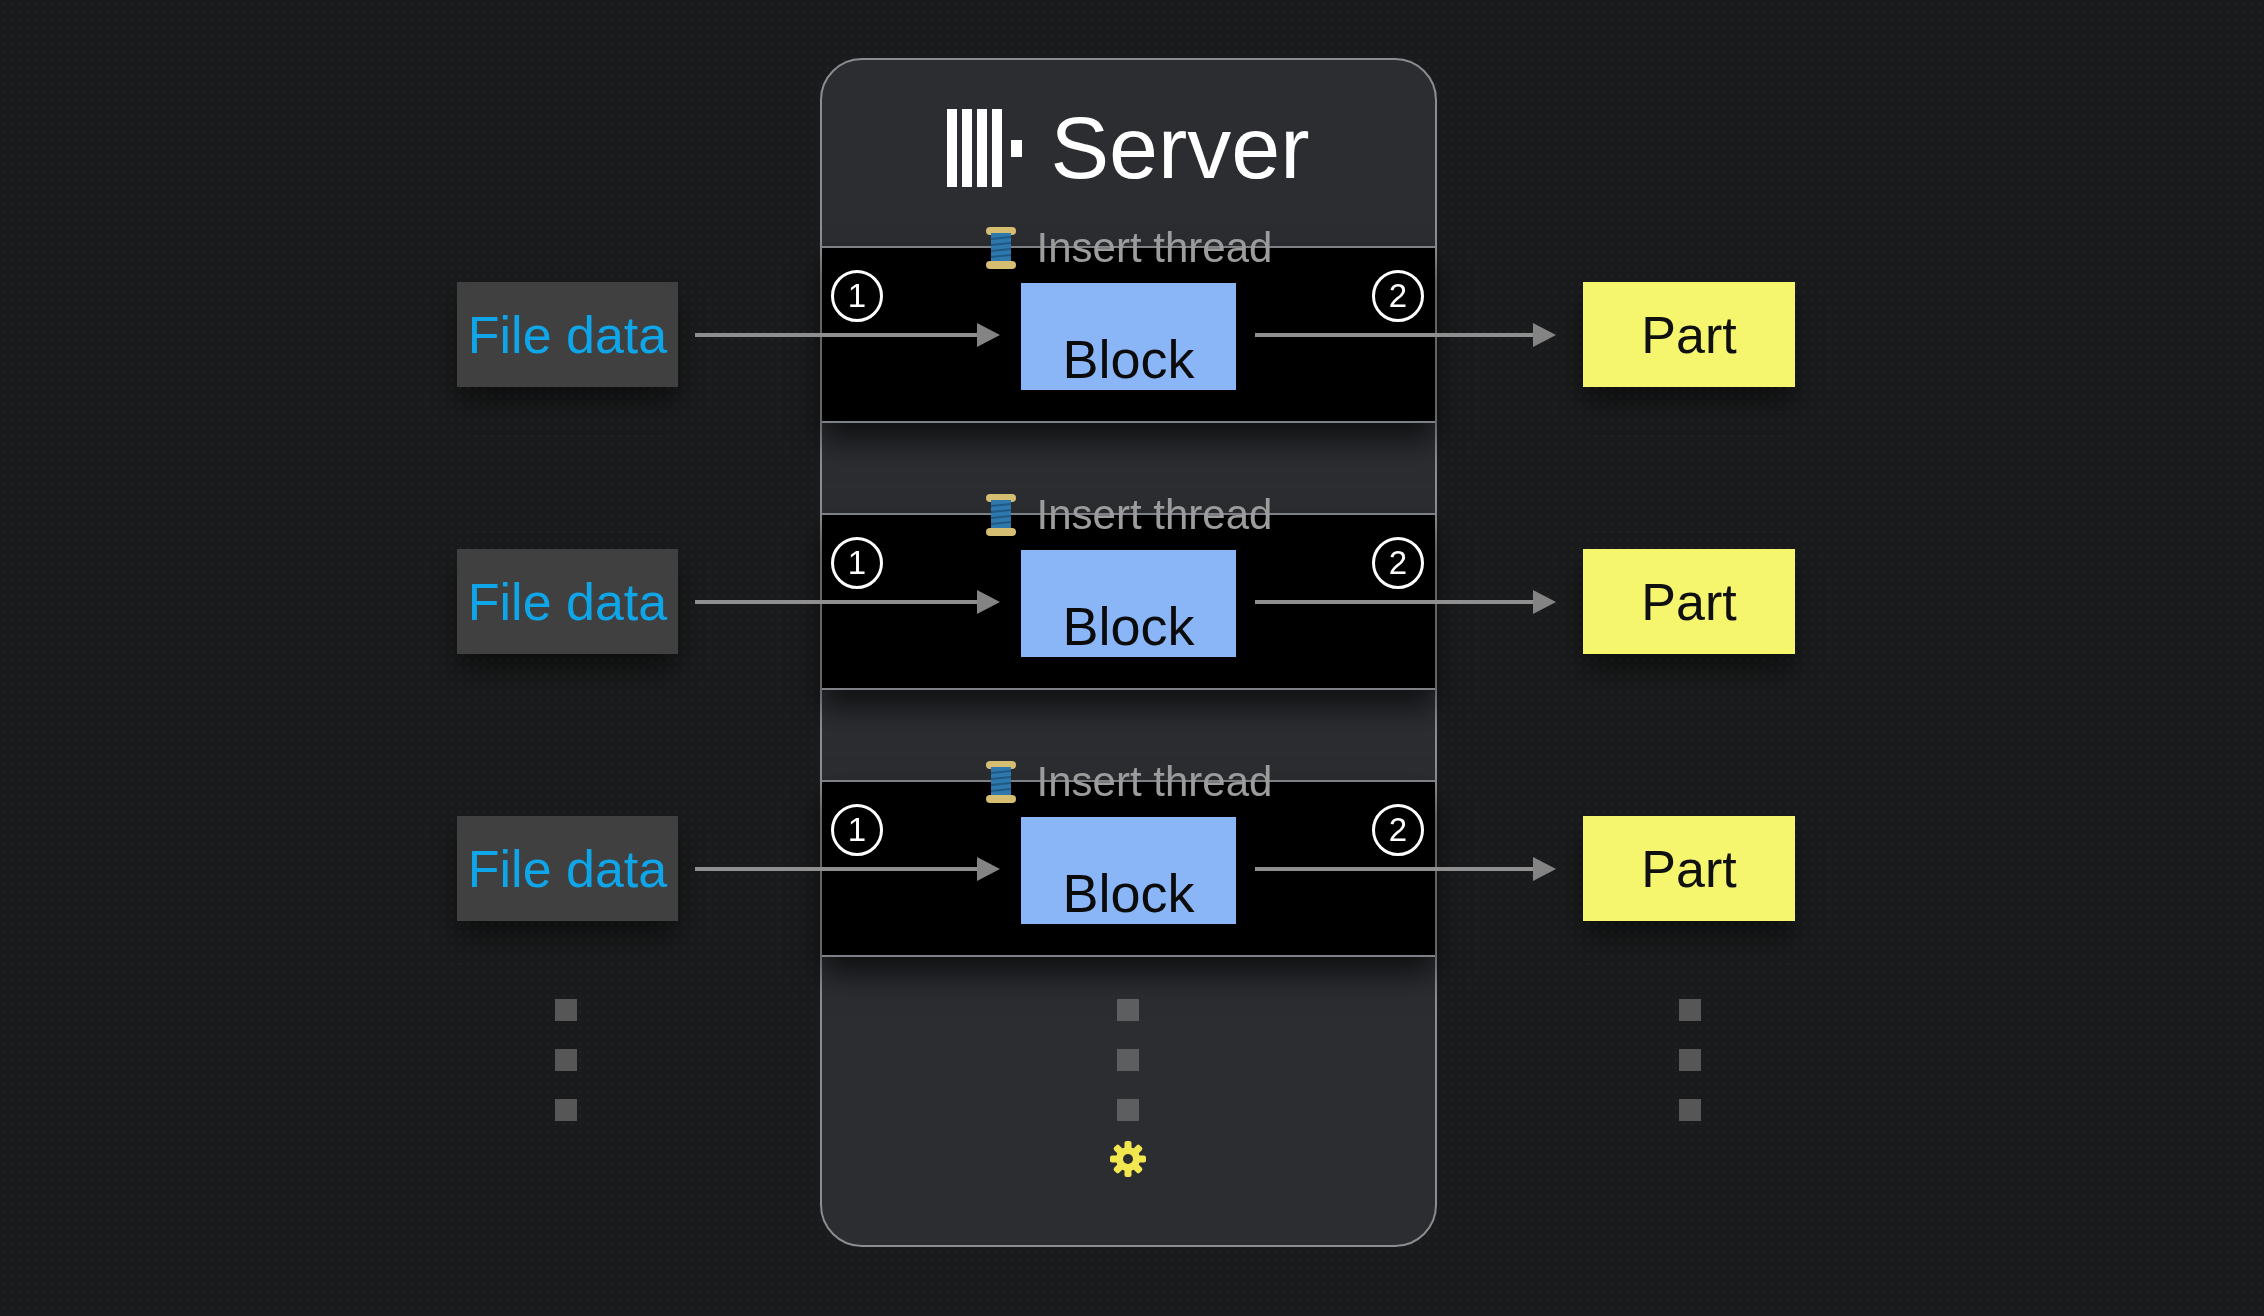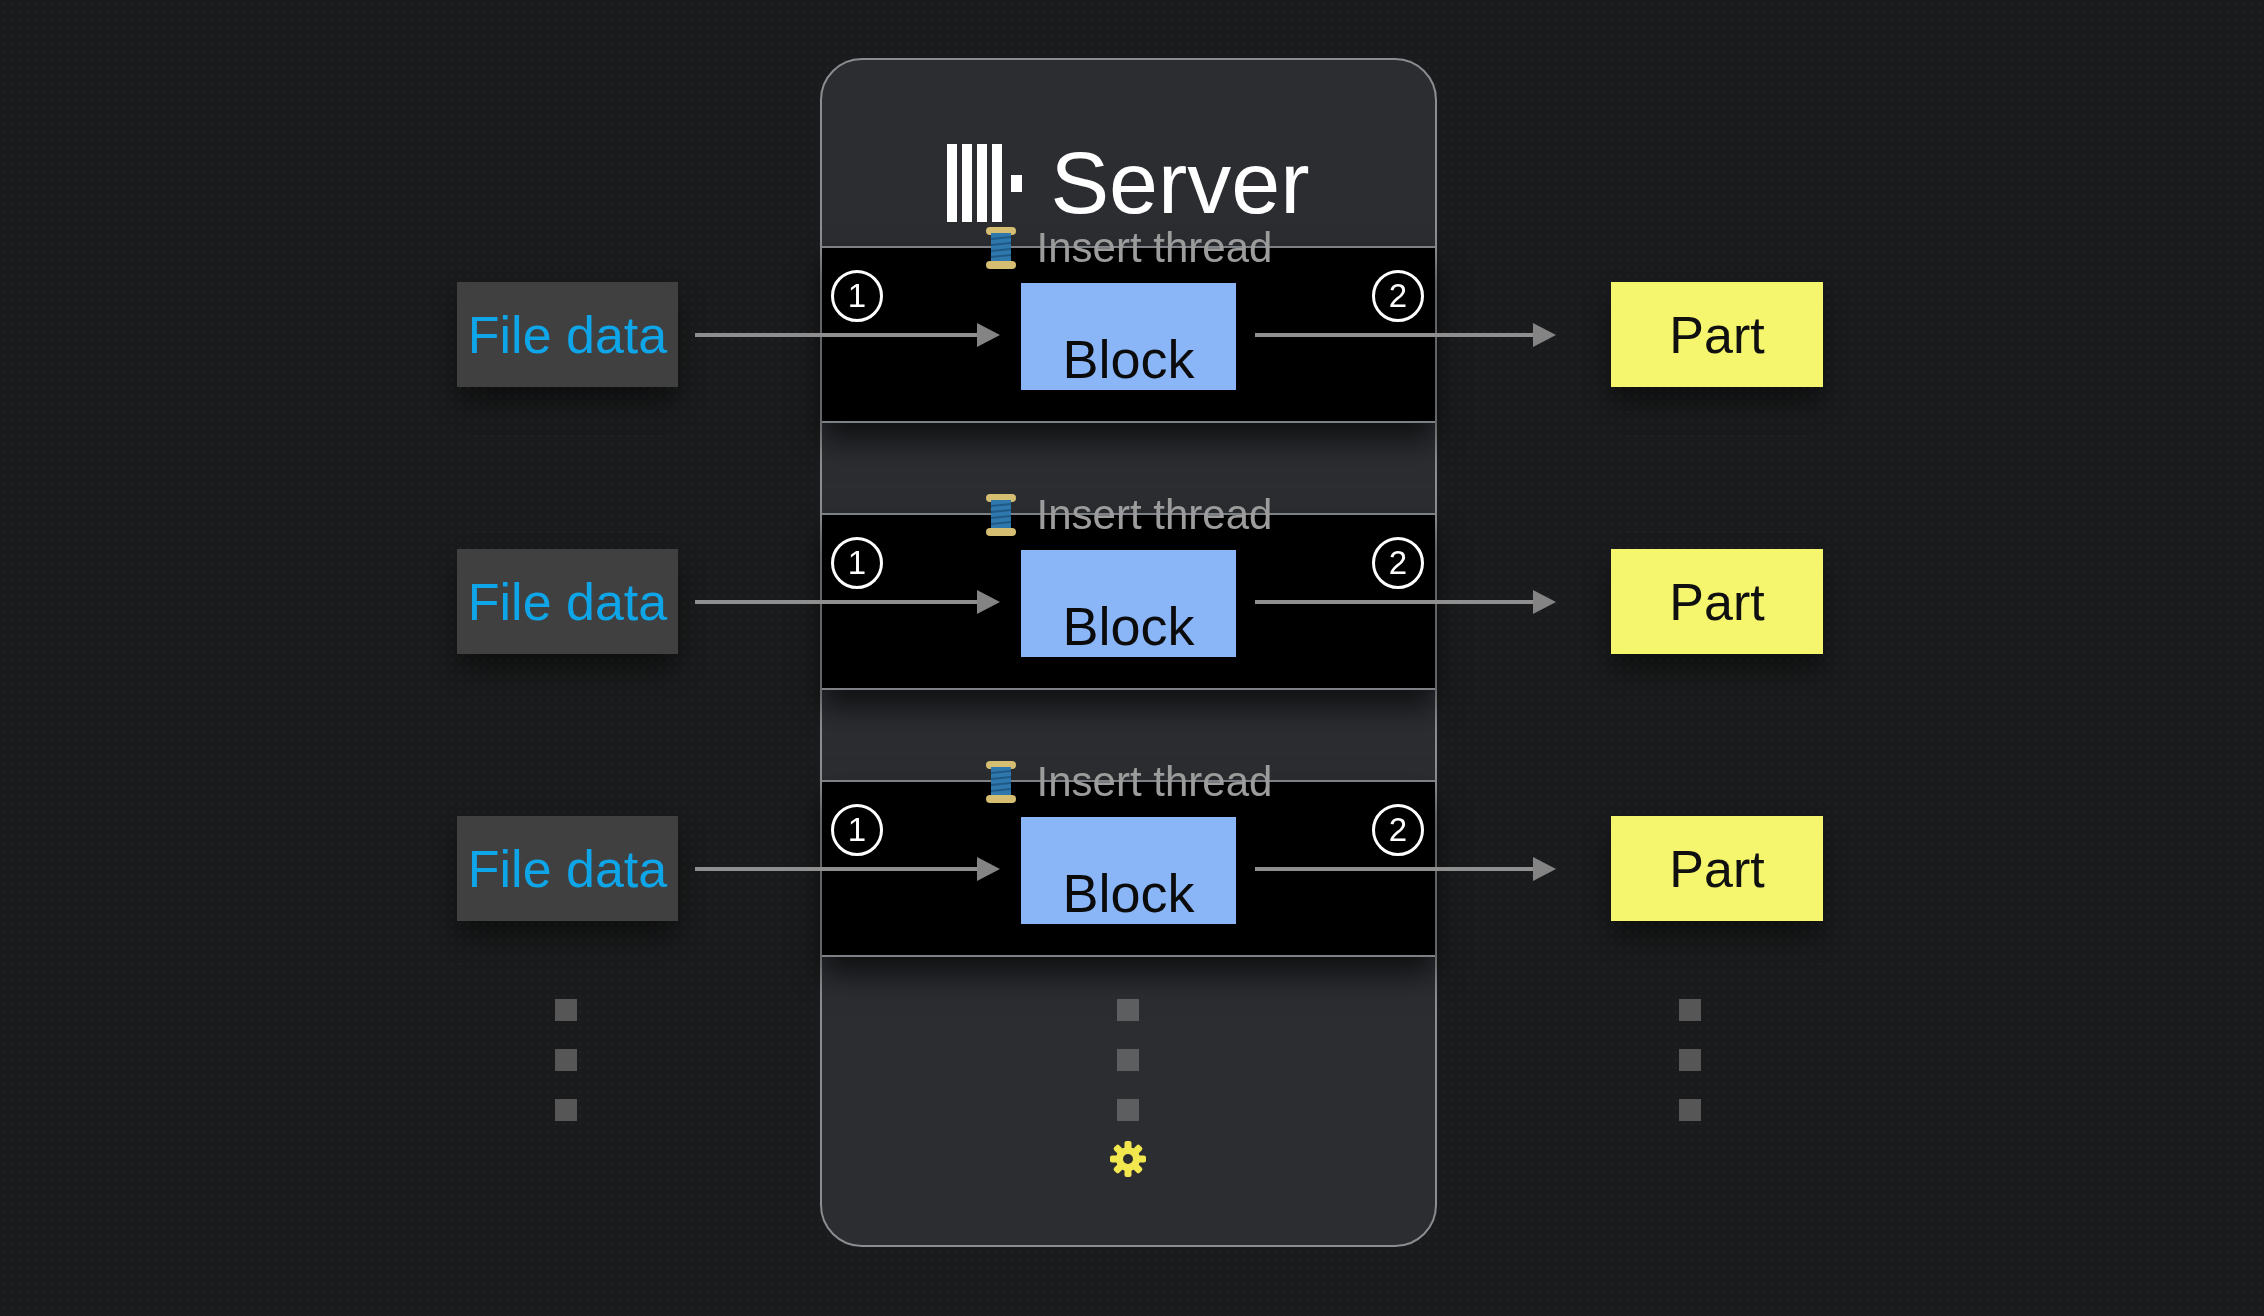--- a/index.html
+++ b/index.html
@@ -11,21 +11,21 @@
     font-family:"Liberation Sans", sans-serif;
   }
   
   .server-panel{
     position:absolute;left:820px;top:58px;width:617px;height:1189px;
     background:#2b2d31;border:2px solid #8b8d91;border-radius:42px;
     box-sizing:border-box;
   }
   .server-title{
     position:absolute;left:0;right:0;top:36px;height:104px;
-    display:flex;align-items:center;justify-content:center;gap:28px;margin-top:35px;
+    display:flex;align-items:center;justify-content:center;gap:28px;
   }
   .ch-logo{display:flex;align-items:center;gap:5px;}
   .ch-logo .bar{width:10px;height:78px;background:#ffffff;}
   .ch-logo .dot{width:11px;height:17px;background:#ffffff;margin-left:4px;}
   .server-title .title-text{color:#ffffff;font-size:88px;line-height:1;}
   
   .thread-box{
     position:absolute;left:0;right:0;height:177px;background:#000000;
     border-top:2px solid #7d8084;border-bottom:2px solid #7d8084;
     box-sizing:border-box;
@@ -49,21 +49,21 @@
     background:#8ab5f6;display:flex;align-items:flex-end;justify-content:center;
     color:#0b0b0b;font-size:54px;
   }
   
   .io-node{
     position:absolute;width:221px;height:105px;
     display:flex;align-items:center;justify-content:center;
     font-size:52px;box-shadow:0 16px 26px rgba(0,0,0,0.45);
   }
   .file-node{left:457px;background:#404040;color:#0ea5e9;}
-  .part-node{left:1583px;width:212px;background:#f5f56e;color:#101010;margin-left:28px;}
+  .part-node{left:1583px;width:212px;background:#f5f56e;color:#101010;}
   .r1{top:282px;} .r2{top:549px;} .r3{top:816px;}
   
   .arrow{position:absolute;height:4px;background:#8f8f8f;z-index:5;}
   .arrow::after{
     content:"";position:absolute;right:-23px;top:-10px;width:0;height:0;
     border-top:12px solid transparent;border-bottom:12px solid transparent;
     border-left:23px solid #848484;
   }
   .a-in{left:695px;width:282px;}
   .a-out{left:1255px;width:278px;}

